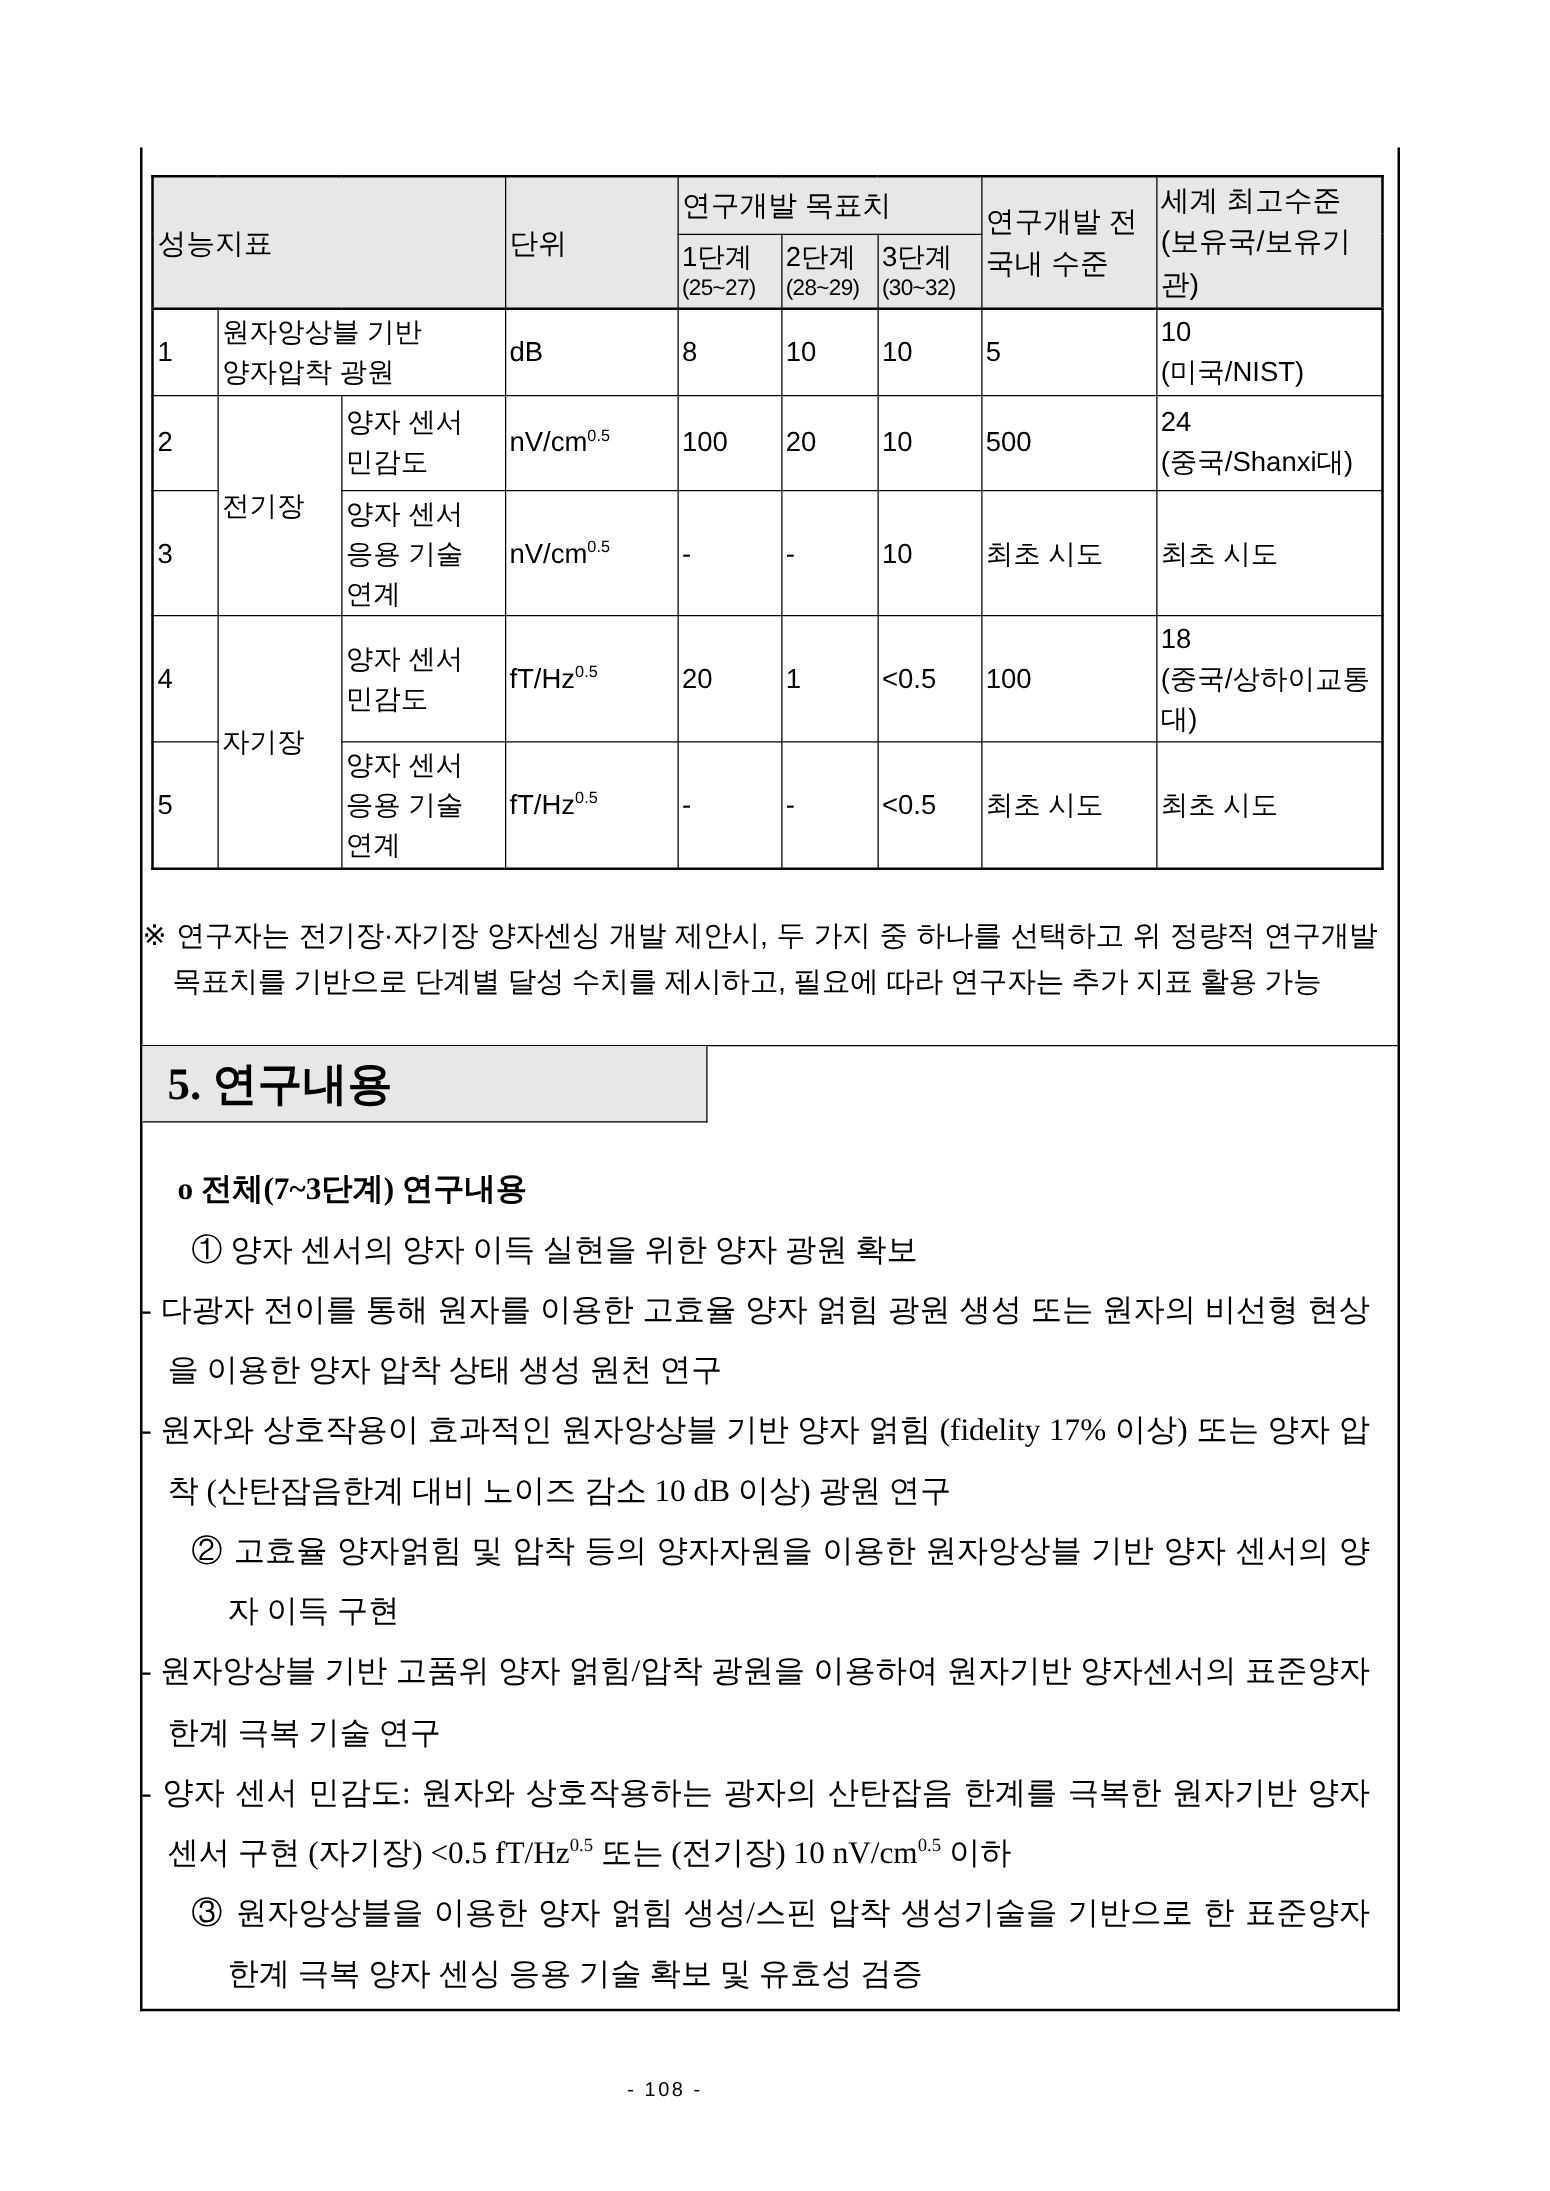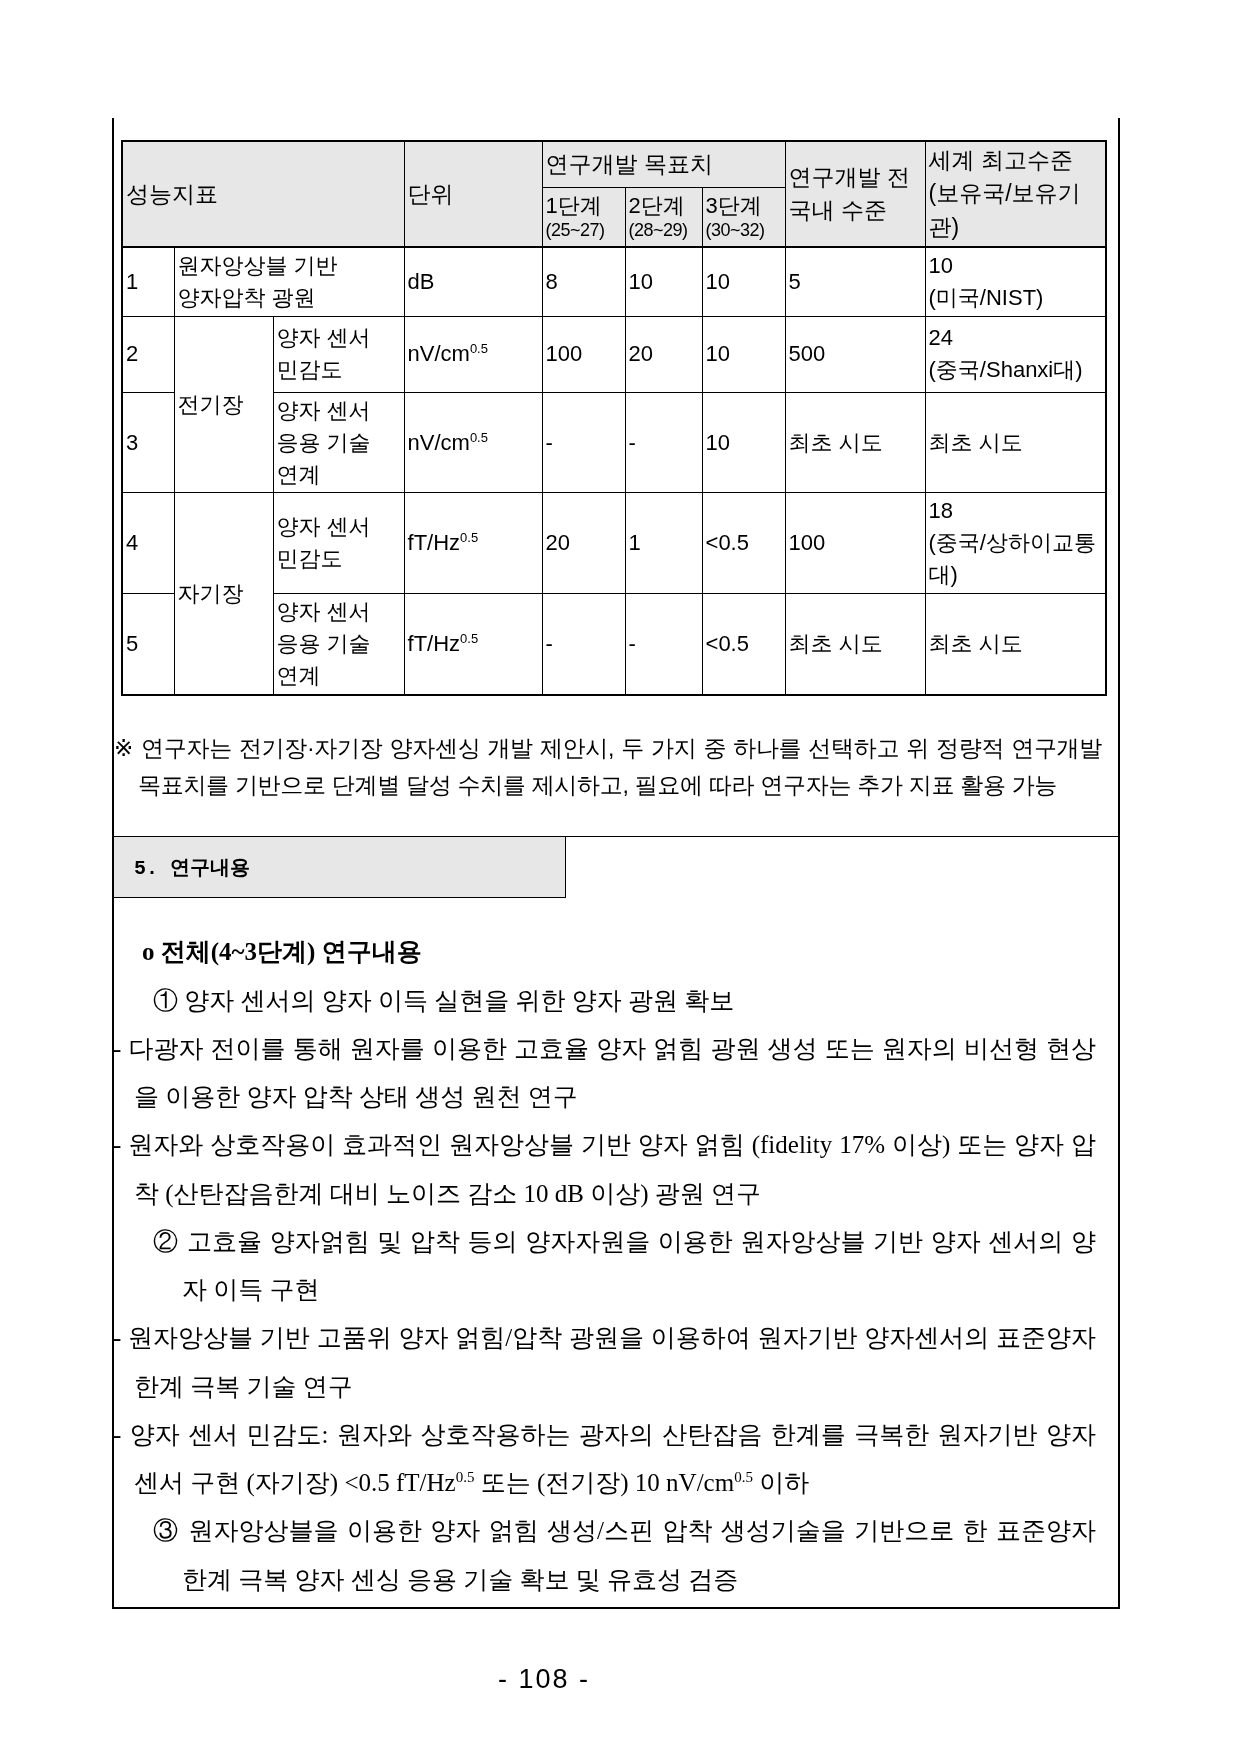--- a/index.html
+++ b/index.html
@@ -48,35 +48,35 @@
     font-family:var(--sans);font-size:23px;line-height:1.62;
     text-align:justify;letter-spacing:-0.3px;
   }
   
   .section-row{margin-top:32px;border-top:1px solid var(--border);}
   .section-box{
     width:452px;height:61px;background:var(--cellbg);
     border-right:1px solid var(--border);border-bottom:1px solid var(--border);
     box-sizing:border-box;display:flex;align-items:center;padding-left:20px;
   }
-  .section-title{font-family:Liberation Mono, monospace;font-weight:bold;font-size:20px;}
+  .section-title{font-family:Liberation Serif, serif;font-weight:bold;font-size:36px;}
   
   .body{
     margin:30px 22px 0 0;font-family:var(--serif);font-size:25px;
     line-height:1.93;text-align:justify;
   }
   .b-head{font-weight:bold;margin-left:28px;text-align:left;}
   .it{padding-left:68px;}
   .it-c{text-indent:-29px;}
   .it-d{text-indent:-21px;padding-left:20px;}
   .body sup{font-size:15px;line-height:0;}
   
   .pageno{
     position:absolute;left:0;top:1664px;width:1064px;text-align:center;
-    font-family:var(--sans);font-size:27px;letter-spacing:2px;padding-left:12px;
+    font-family:var(--sans);font-size:16px;letter-spacing:2px;
   }
 </style>
 </head>
 <body>
 
 <div class="page">
   <div class="frame">
 
     <table class="ptable">
       <colgroup>
@@ -183,21 +183,21 @@
 
     <div class="note">※ 연구자는 전기장·자기장 양자센싱 개발 제안시, 두 가지 중 하나를 선택하고 위 정량적 연구개발목표치를 기반으로 단계별 달성 수치를 제시하고, 필요에 따라 연구자는 추가 지표 활용 가능</div>
 
     <div class="section-row">
       <div class="section-box">
         <span class="section-title">5. 연구내용</span>
       </div>
     </div>
 
     <div class="body">
-      <div class="b-head">o 전체(4~3단계) 연구내용</div>
+      <div class="b-head">o 전체(7~3단계) 연구내용</div>
       <div id="body-list">
           <div class="it it-c">① 양자 센서의 양자 이득 실현을 위한 양자 광원 확보</div>
           <div class="it it-d">- 다광자 전이를 통해 원자를 이용한 고효율 양자 얽힘 광원 생성 또는 원자의 비선형 현상을 이용한 양자 압착 상태 생성 원천 연구</div>
           <div class="it it-d">- 원자와 상호작용이 효과적인 원자앙상블 기반 양자 얽힘 (fidelity 17% 이상) 또는 양자 압착 (산탄잡음한계 대비 노이즈 감소 10 dB 이상) 광원 연구</div>
           <div class="it it-c">② 고효율 양자얽힘 및 압착 등의 양자자원을 이용한 원자앙상블 기반 양자 센서의 양자 이득 구현</div>
           <div class="it it-d">- 원자앙상블 기반 고품위 양자 얽힘/압착 광원을 이용하여 원자기반 양자센서의 표준양자한계 극복 기술 연구</div>
           <div class="it it-d">- 양자 센서 민감도: 원자와 상호작용하는 광자의 산탄잡음 한계를 극복한 원자기반 양자센서 구현 (자기장) &lt;0.5 fT/Hz<sup>0.5</sup> 또는 (전기장) 10 nV/cm<sup>0.5</sup> 이하</div>
           <div class="it it-c">③ 원자앙상블을 이용한  양자 얽힘 생성/스핀 압착 생성기술을 기반으로 한 표준양자한계 극복 양자 센싱 응용 기술 확보 및 유효성 검증</div>
         </div>
     </div>

